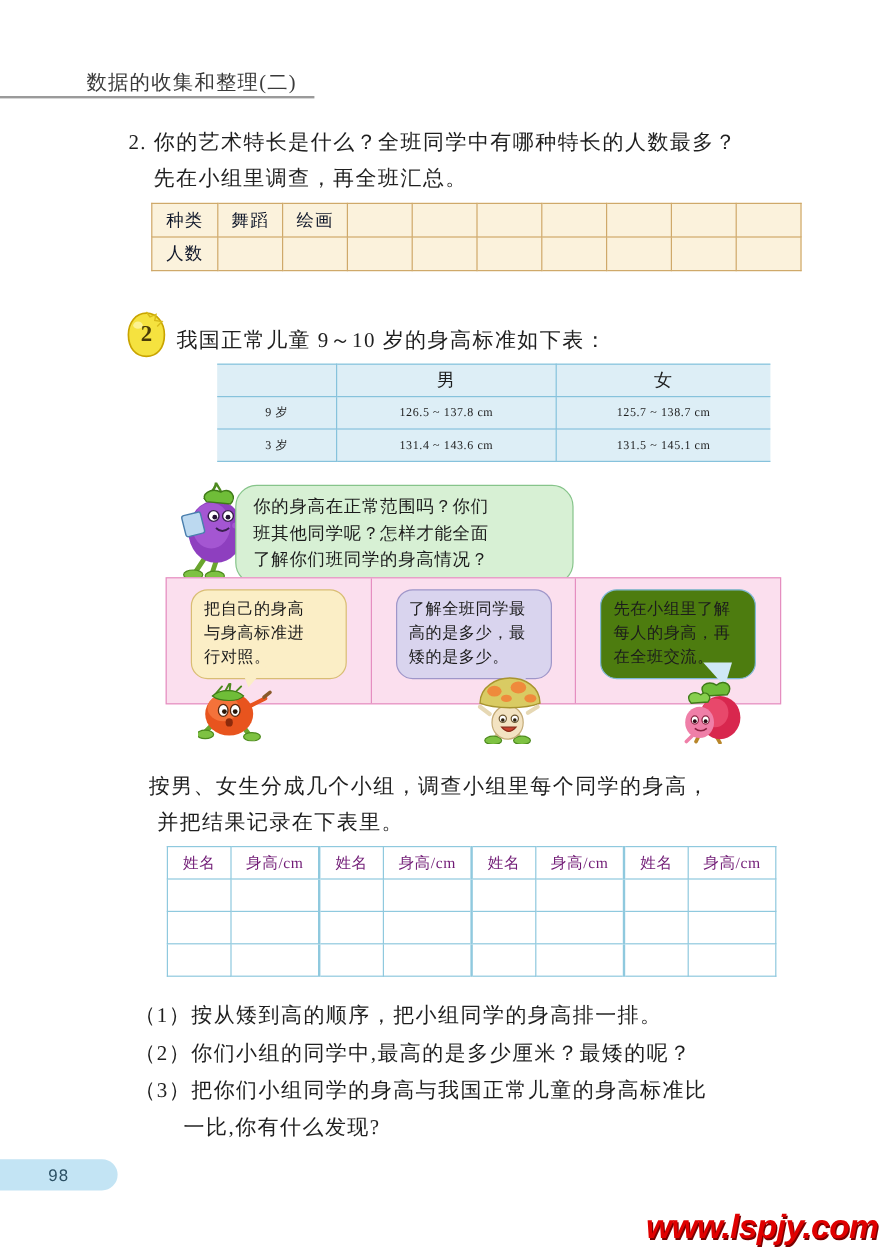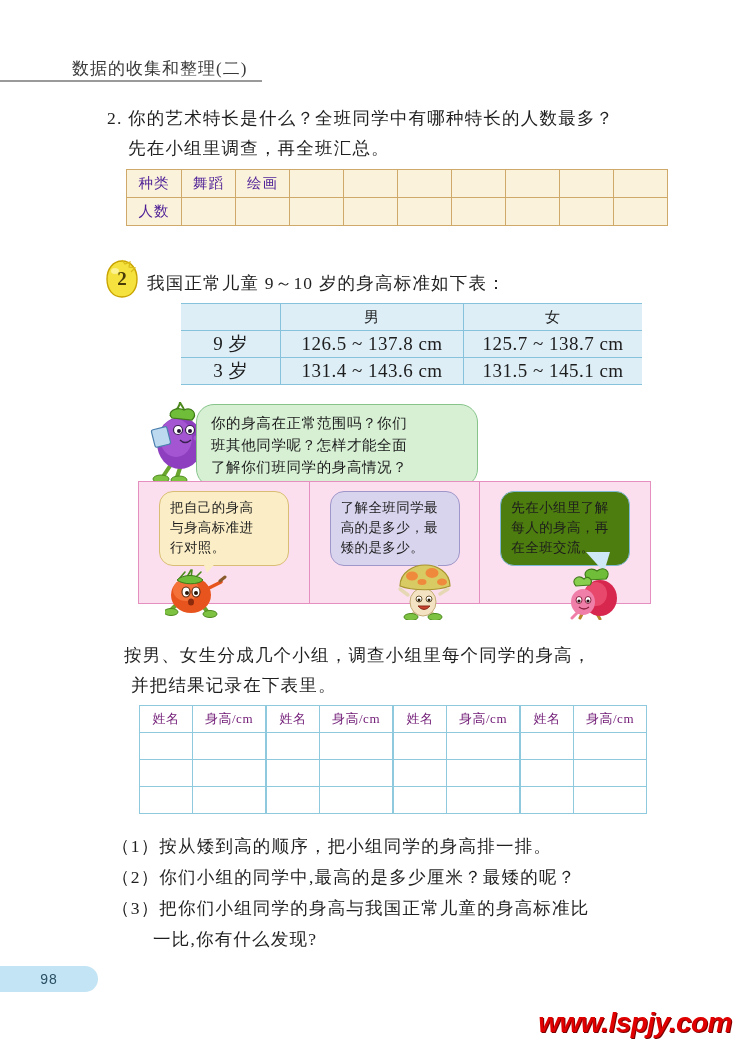--- a/index.html
+++ b/index.html
@@ -58,21 +58,21 @@
     border-collapse: collapse;
     background: #fbf2dc;
     table-layout: fixed;
   }
   .cream-table td {
     border: 1px solid #cfa96a;
     height: 27px;
     font-size: 14.5px;
     text-align: center;
     letter-spacing: 1px;
-    color: #4c1d95;
+    color: #0f172a;
     padding: 0;
   }
   .cream-table td.lead { width: 54px; }
   .cream-table td.slot { width: 53px; }
 
   
   .lemon-badge {
     position: absolute;
     left: 104px;
     top: 259px;
@@ -101,21 +101,21 @@
     top: 303px;
     border-collapse: collapse;
     table-layout: fixed;
     background: #ddeef6;
   }
   .blue-table td {
     border: 1px solid #86c2dc;
     border-left: none;
     border-right: none;
     height: 26px;
-    font-size: 19px;
+    font-size: 10px;
     text-align: center;
     color: #1d1d1d;
     padding: 0 4px;
     letter-spacing: 0.5px;
   }
   .blue-table td.vsep { border-right: 1px solid #86c2dc; }
   .blue-table td.c-age  { width: 91px; }
   .blue-table td.c-male { width: 174px; }
   .blue-table td.c-fem  { width: 170px; }
   .blue-table .hdr td { font-size: 15px; letter-spacing: 1px; }
@@ -156,21 +156,21 @@
     border-right: 18px solid #d7f0d4;
     filter: drop-shadow(-1px 0 0 #86c48a);
   }
 
   
   .panels {
     position: absolute;
     left: 138px;
     top: 481px;
     width: 513px;
-    height: 123px;
+    height: 106px;
     background: #fbdfee;
     border: 1px solid #e58ec0;
     box-sizing: border-box;
     display: flex;
   }
   .panel {
     position: relative;
     flex: 1 1 0;
     height: 100%;
   }

